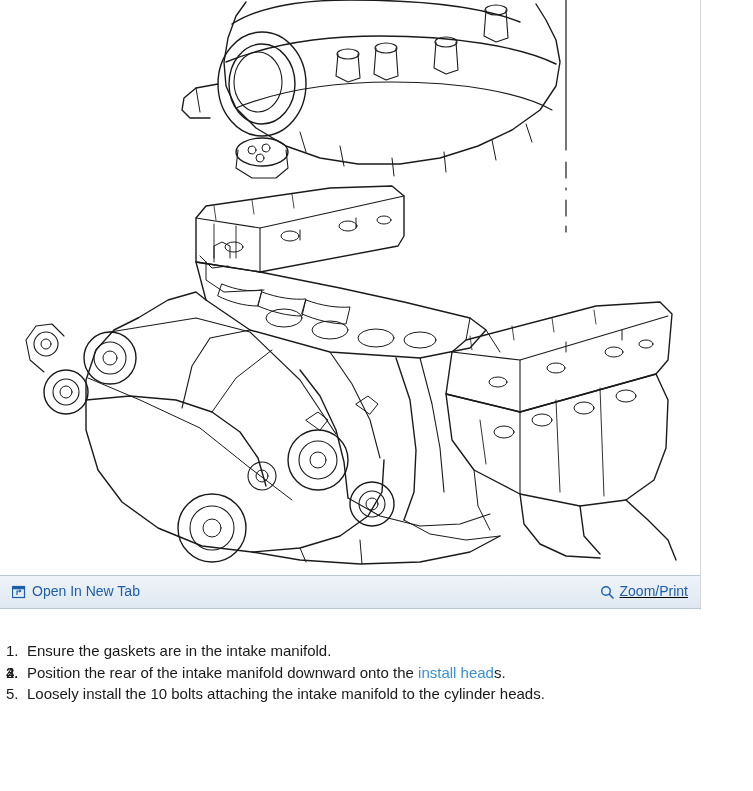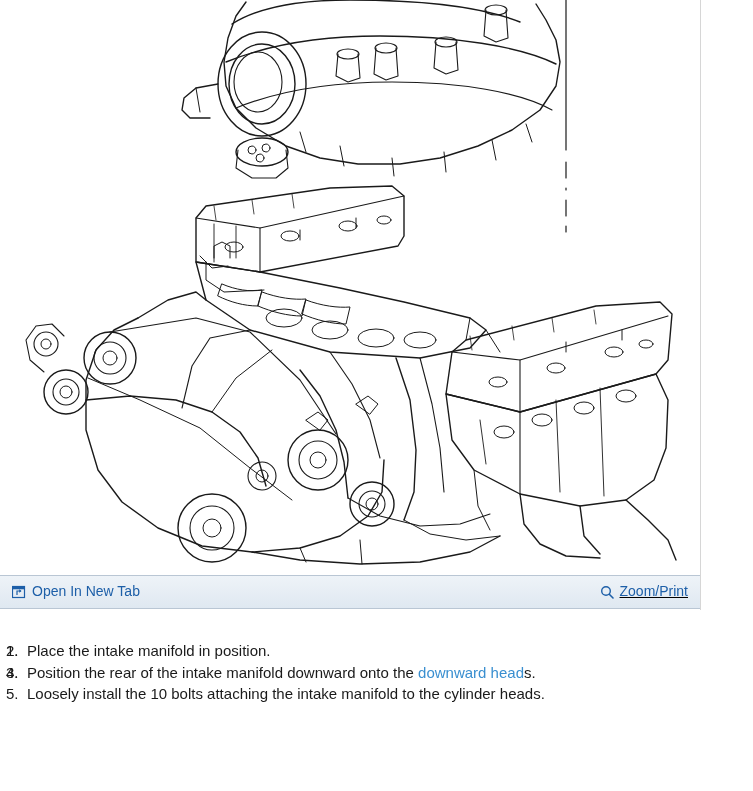--- a/index.html
+++ b/index.html
@@ -292,33 +292,33 @@
     </span>
     <span class="toolbar-label">Zoom/Print</span>
   </div>
 
 </div>
 
 <div id="instructions">
   <ol class="steps">
 
     <li>
-      <span class="num">1.</span>
-    </li>
-
-    <li>
-      <span class="num">2.</span><span>Place the intake manifold in position.</span>
+      <span class="num">1.</span><span>Ensure the gaskets are in the intake manifold.</span>
+    </li>
+
+    <li>
+      <span class="num">2.</span>
     </li>
 
     <li>
       <span class="num">3.</span>
     </li>
 
     <li>
-      <span class="num">4.</span><span>Position the rear of the intake manifold downward onto the </span><a class="link-inline">downward head</a><span>s.</span>
+      <span class="num">4.</span><span>Position the rear of the intake manifold downward onto the </span><a class="link-inline">install head</a><span>s.</span>
     </li>
 
     <li>
       <span class="num">5.</span><span>Loosely install the 10 bolts attaching the intake manifold to the cylinder heads.</span>
     </li>
 
   </ol>
 </div>
 
 </body></html>

